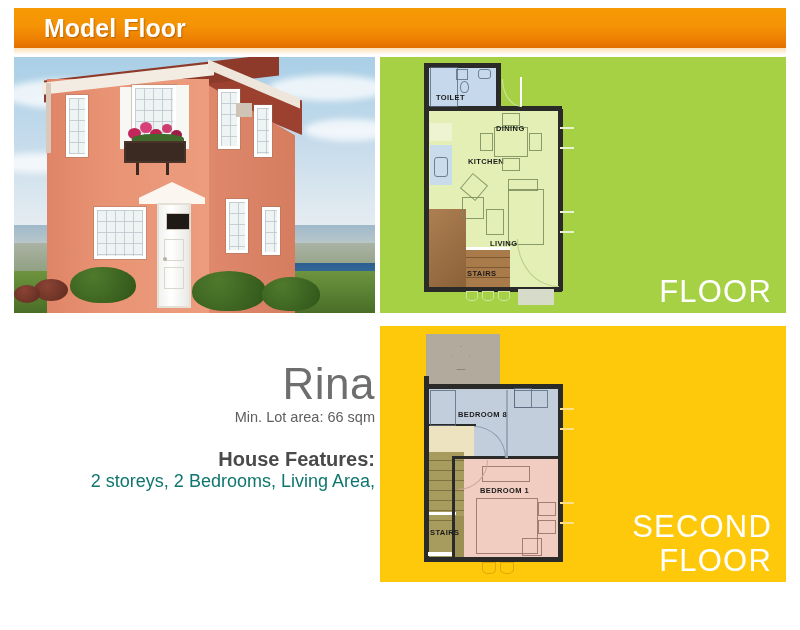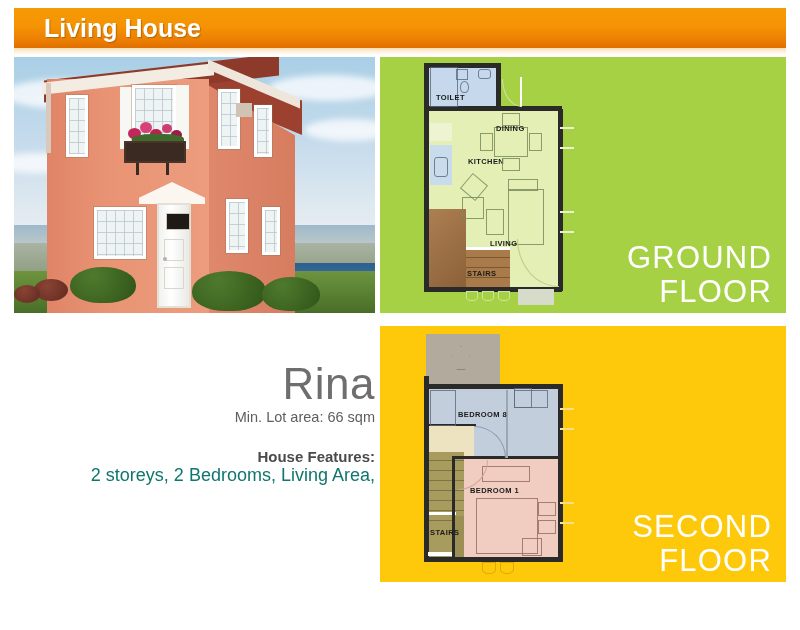--- a/index.html
+++ b/index.html
@@ -251,35 +251,35 @@
     color: #6e6e6e;
     letter-spacing: .5px;
   }
   .spec-line {
     font-size: 14.5px;
     line-height: 19px;
     color: #5e5e5e;
   }
   #features-title {
     margin-top: 21px;
-    font-size: 15px;
+    font-size: 20px;
     font-weight: bold;
     color: #4a4a4a;
   }
   .feature-line {
     font-size: 18px;
     line-height: 20px;
     color: #0f766e;
   }
 </style>
 </head>
 <body>
 
 <div id="header-banner">
-  <div id="header-title">Living House</div>
+  <div id="header-title">Model Floor</div>
 </div>
 <div id="header-reflection"></div>
 
 <div id="house-photo">
   <div class="ph sky"></div>
   <div class="ph cloud" style="left:-10px;top:22px;width:120px;height:30px;"></div>
   <div class="ph cloud" style="left:255px;top:18px;width:120px;height:26px;"></div>
   <div class="ph cloud" style="left:290px;top:62px;width:90px;height:22px;"></div>
   <div class="ph cloud" style="left:-20px;top:96px;width:90px;height:20px;"></div>
 
@@ -401,21 +401,20 @@
     <div class="pp" style="left:138px;top:66px;width:14px;height:2px;background:#e8f2cf;"></div>
     <div class="pp" style="left:138px;top:86px;width:14px;height:2px;background:#e8f2cf;"></div>
     <div class="pp" style="left:138px;top:150px;width:14px;height:2px;background:#e8f2cf;"></div>
     <div class="pp" style="left:138px;top:170px;width:14px;height:2px;background:#e8f2cf;"></div>
     <div class="pp" style="left:44px;top:230px;width:12px;height:10px;border:1px solid #cfe3a0;border-radius:0 0 40% 40%;"></div>
     <div class="pp" style="left:60px;top:230px;width:12px;height:10px;border:1px solid #cfe3a0;border-radius:0 0 40% 40%;"></div>
     <div class="pp" style="left:76px;top:230px;width:12px;height:10px;border:1px solid #cfe3a0;border-radius:0 0 40% 40%;"></div>
   </div>
 
   <div class="floor-caption">
-    <div>GROUND</div>
     <div>FLOOR</div>
   </div>
 </div>
 
 <div id="second-panel" class="floor-panel">
 
   <div class="plan">
 
     <div class="pp" style="left:4px;top:4px;width:74px;height:50px;background:#b2aa9c;"></div>
     <div class="pp" style="left:30px;top:16px;width:18px;height:24px;border:1px solid #8d867a;clip-path:polygon(50% 0%,100% 45%,74% 45%,74% 100%,26% 100%,26% 45%,0% 45%);"></div>
@@ -449,21 +448,21 @@
     <div class="pp" style="left:84px;top:60px;width:2px;height:68px;background:#9aa7b6;"></div>
     <div class="pp" style="left:52px;top:96px;width:32px;height:32px;border-right:1px solid #8d9cae;border-top:1px solid #8d9cae;border-radius:0 100% 0 0;"></div>
     <div class="rlabel" style="left:36px;top:80px;">BEDROOM 8</div>
 
     <div class="furn-p" style="left:60px;top:136px;width:48px;height:16px;"></div>
     <div class="furn-p" style="left:54px;top:168px;width:62px;height:56px;"></div>
     <div class="furn-p" style="left:116px;top:172px;width:18px;height:14px;"></div>
     <div class="furn-p" style="left:116px;top:190px;width:18px;height:14px;"></div>
     <div class="furn-p" style="left:100px;top:208px;width:20px;height:18px;"></div>
     <div class="pp" style="left:36px;top:130px;width:30px;height:30px;border-right:1px solid #cfa79a;border-bottom:1px solid #cfa79a;border-radius:0 0 100% 0;"></div>
-    <div class="rlabel" style="left:48px;top:156px;text-align:right;">BEDROOM 1</div>
+    <div class="rlabel" style="left:58px;top:156px;text-align:right;">BEDROOM 1</div>
 
     <div class="rlabel" style="left:8px;top:198px;">STAIRS</div>
 
     <div class="pp" style="left:138px;top:78px;width:14px;height:2px;background:#ffe08a;"></div>
     <div class="pp" style="left:138px;top:98px;width:14px;height:2px;background:#ffe08a;"></div>
     <div class="pp" style="left:138px;top:172px;width:14px;height:2px;background:#ffe08a;"></div>
     <div class="pp" style="left:138px;top:192px;width:14px;height:2px;background:#ffe08a;"></div>
     <div class="pp" style="left:60px;top:232px;width:14px;height:12px;border:1px solid #e0a800;border-radius:0 0 40% 40%;"></div>
     <div class="pp" style="left:78px;top:232px;width:14px;height:12px;border:1px solid #e0a800;border-radius:0 0 40% 40%;"></div>
     <div class="pp" style="left:6px;top:222px;width:24px;height:4px;background:#ffffff;"></div>

